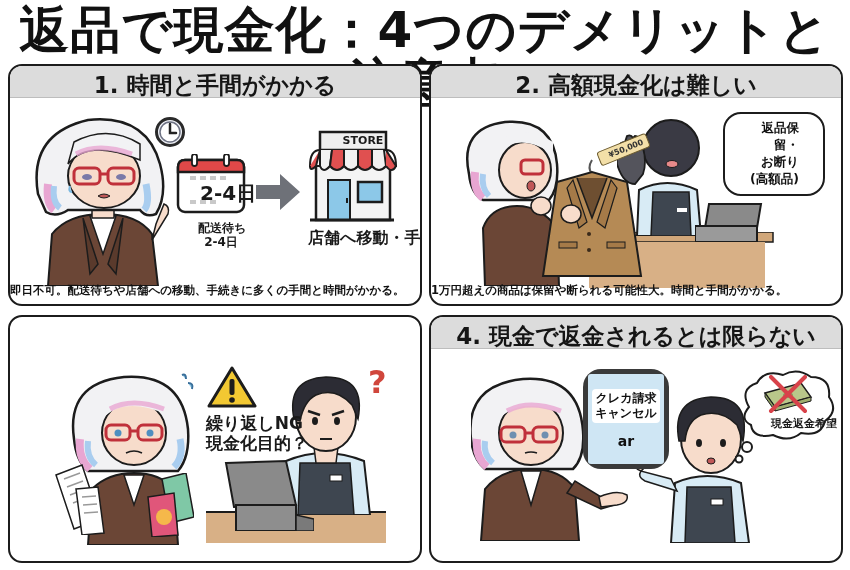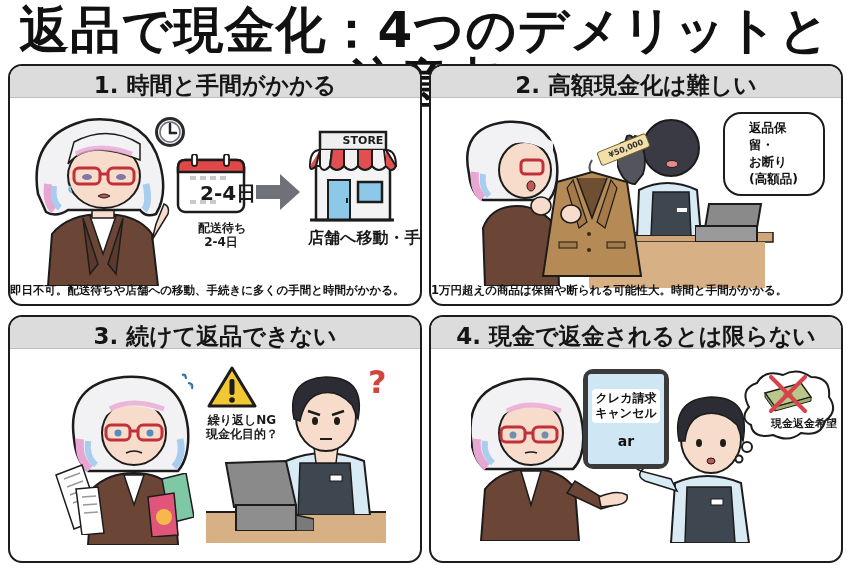--- a/index.html
+++ b/index.html
@@ -33,24 +33,24 @@
   }
   .art { position: absolute; left: 0; top: 38px; width: 100%; }
   .p1 .art, .p2 .art { height: 182px; }
   .p3 .art, .p4 .art { height: 188px; }
 
   .label {
     position: absolute; font-weight: bold; text-align: center; color: #1a1a1a; line-height: 1.2; white-space: nowrap; padding-left: 20px;
   }
   .bubble {
     position: absolute; background: #fff; border: 2px solid #1c1c1c; border-radius: 18px;
-    text-align: left; font-weight: bold; font-size: 12.5px; line-height: 1.35; padding: 6px 24px;
+    text-align: right; font-weight: bold; font-size: 12.5px; line-height: 1.35; padding: 6px 24px;
   }
   .sign-board {
-    position: absolute; background: #3a3a3a; border-radius: 10px; padding: 5px;
+    position: absolute; background: #3a3a3a; border-radius: 18px; padding: 5px;
   }
   .sign-inner {
     background: #cfe6f4; border-radius: 3px; width: 100%; height: 100%;
     display: flex; flex-direction: column; align-items: center; justify-content: space-evenly; padding: 4px;
   }
   .sign-item {
     background: #ffffff; border-radius: 4px; width: 100%; text-align: center;
     font-weight: bold; font-size: 12px; line-height: 1.25; padding: 2px 0;
   }
   .sign-or { font-weight: bold; font-size: 14px; }
@@ -200,21 +200,20 @@
     <svg style="position:absolute;left:96px;top:88px;" width="60" height="40" viewBox="0 0 60 40">
       <ellipse cx="14" cy="14" rx="10" ry="9" fill="#f7dccb" stroke="#1c1c1c" stroke-width="1.5"></ellipse>
       <ellipse cx="44" cy="22" rx="10" ry="9" fill="#f7dccb" stroke="#1c1c1c" stroke-width="1.5"></ellipse>
     </svg>
     <div class="price-tag" style="left:166px;top:38px;">¥50,000</div>
   </div>
   <div class="panel-caption">1万円超えの商品は保留や断られる可能性大。時間と手間がかかる。</div>
 </div>
 
 <div class="panel p3">
-  <div class="panel-header">3. 続けて返品できない</div>
   <div class="art">
 
     <svg style="position:absolute;left:196px;top:156px;" width="180" height="32" viewBox="0 0 180 32">
       <rect x="0" y="0" width="180" height="32" fill="#d8b086"></rect>
       <line x1="0" y1="1" x2="180" y2="1" stroke="#1c1c1c" stroke-width="2"></line>
     </svg>
 
     <svg style="position:absolute;left:266px;top:10px;" width="100" height="150" viewBox="0 0 100 150">
       <path d="M6 150 L10 96 Q48 80 88 96 L94 150 Z" fill="#d8ebf5" stroke="#1c1c1c" stroke-width="2"></path>
       <path d="M22 150 L24 98 L74 98 L78 150 Z" fill="#3e4650" stroke="#1c1c1c" stroke-width="1.5"></path>
@@ -233,21 +232,21 @@
       <path d="M4 4 L64 2 L74 46 L12 48 Z" fill="#8a8a8a" stroke="#1c1c1c" stroke-width="2"></path>
       <rect x="14" y="46" width="60" height="26" fill="#8e8e8e" stroke="#1c1c1c" stroke-width="2"></rect>
       <path d="M74 56 L92 60 L92 72 L74 72 Z" fill="#7a7a7a" stroke="#1c1c1c" stroke-width="1.5"></path>
     </svg>
 
     <svg style="position:absolute;left:196px;top:10px;" width="52" height="44" viewBox="0 0 52 44">
       <path d="M26 3 L49 41 L3 41 Z" fill="#f2c832" stroke="#1c1c1c" stroke-width="3" stroke-linejoin="round"></path>
       <rect x="23.5" y="14" width="5" height="16" rx="2" fill="#1c1c1c"></rect>
       <circle cx="26" cy="35" r="2.8" fill="#1c1c1c"></circle>
     </svg>
-    <div class="label" style="left:176px;top:58px;width:92px;font-size:12px;">
+    <div class="label" style="left:176px;top:58px;width:92px;font-size:17px;">
       <div>繰り返しNG</div>
       <div>現金化目的？</div>
     </div>
     <div class="label" style="left:338px;top:8px;font-size:32px;color:#d0463c;">?</div>
 
     <svg style="position:absolute;left:58px;top:14px;" width="130" height="176" viewBox="0 0 130 176">
       <path d="M20 176 L24 120 Q40 104 66 104 Q92 104 106 120 L110 176 Z" fill="#6b4636" stroke="#1c1c1c" stroke-width="2"></path>
       <path d="M56 106 L66 136 L76 106 Z" fill="#fff" stroke="#1c1c1c" stroke-width="1.5"></path>
       <path d="M6 70 Q-2 14 56 8 Q114 4 120 60 Q122 88 110 102 L20 102 Q8 92 6 70 Z" fill="#f2f2f4" stroke="#1c1c1c" stroke-width="2.5"></path>
       <path d="M12 70 Q10 90 22 100" stroke="#e8a6d2" stroke-width="8" fill="none"></path>

